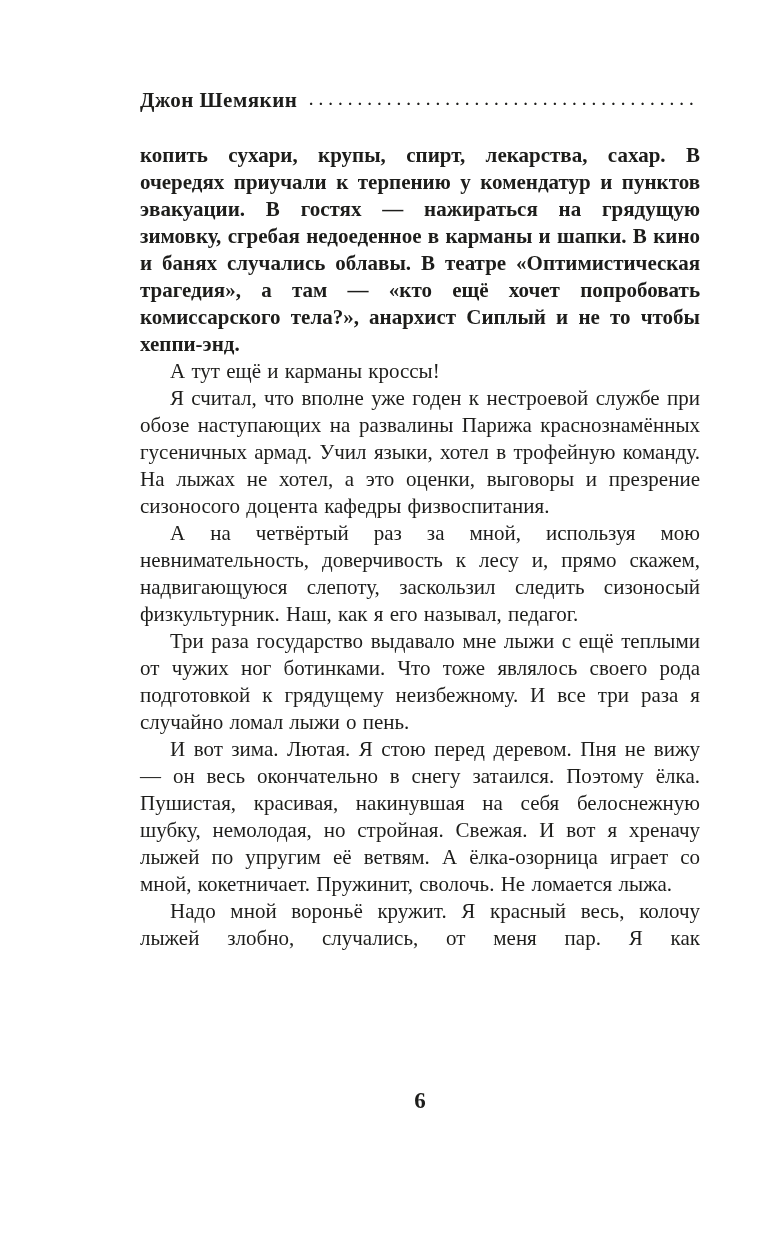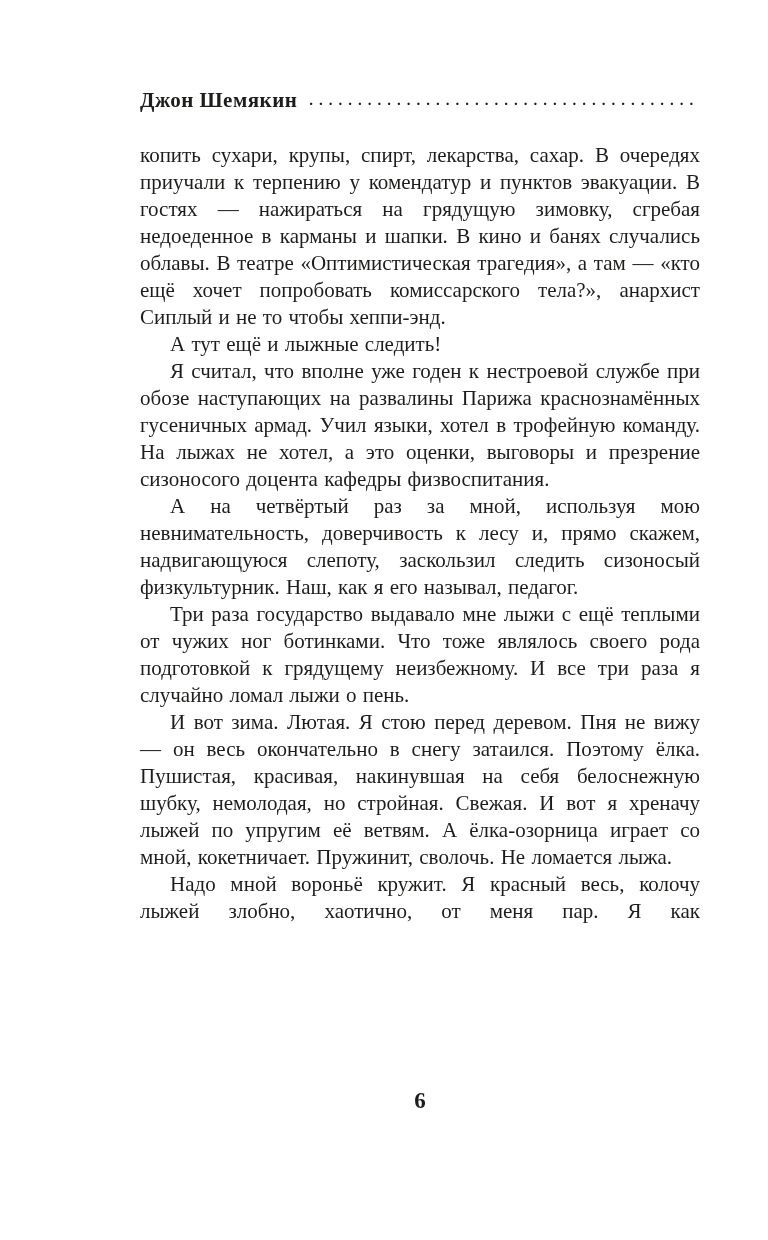--- a/index.html
+++ b/index.html
@@ -57,20 +57,21 @@
     font-size: 21px;
     line-height: 27px;
     text-align: justify;
   }
   .body-text p {
     text-indent: 30px;
     word-spacing: 1px;
   }
   .body-text p.no-indent {
     text-indent: 0;
+    font-weight: bold;
   }
   .body-text p.stretch-last {
     text-align-last: justify;
   }
 
   
   .page-number {
     position: absolute;
     left: 130px;
     width: 560px;
@@ -85,23 +86,23 @@
 
 <div class="page">
 
   <div class="header">
     <span class="author">Джон Шемякин</span>
     <span class="dots">........................................</span>
   </div>
 
   <div class="body-text">
     <p class="no-indent">копить сухари, крупы, спирт, лекарства, сахар. В очередях приучали к терпению у комендатур и пунктов эвакуации. В гостях — нажираться на грядущую зимовку, сгребая недоеденное в карманы и шапки. В кино и банях случались облавы. В театре «Оптимистическая трагедия», а там — «кто ещё хочет попробовать комиссарского тела?», анархист Сиплый и не то чтобы хеппи-энд.</p>
-    <p>А тут ещё и лыжные следить!</p>
+    <p>А тут ещё и карманы кроссы!</p>
     <p>Я считал, что вполне уже годен к нестроевой службе при обозе наступающих на развалины Парижа краснознамённых гусеничных армад. Учил языки, хотел в трофейную команду. На лыжах не хотел, а это оценки, выговоры и презрение сизоносого доцента кафедры физвоспитания.</p>
     <p>А на четвёртый раз за мной, используя мою невнимательность, доверчивость к лесу и, прямо скажем, надвигающуюся слепоту, заскользил следить сизоносый физкультурник. Наш, как я его называл, педагог.</p>
     <p>Три раза государство выдавало мне лыжи с ещё теплыми от чужих ног ботинками. Что тоже являлось своего рода подготовкой к грядущему неизбежному. И все три раза я случайно ломал лыжи о пень.</p>
     <p>И вот зима. Лютая. Я стою перед деревом. Пня не вижу — он весь окончательно в снегу затаился. Поэтому ёлка. Пушистая, красивая, накинувшая на себя белоснежную шубку, немолодая, но стройная. Свежая. И вот я хреначу лыжей по упругим её ветвям. А ёлка-озорница играет со мной, кокетничает. Пружинит, сволочь. Не ломается лыжа.</p>
-    <p class="stretch-last">Надо мной вороньё кружит. Я красный весь, колочу лыжей злобно, хаотично, от меня пар. Я как</p>
+    <p class="stretch-last">Надо мной вороньё кружит. Я красный весь, колочу лыжей злобно, случались, от меня пар. Я как</p>
   </div>
 
   <div class="page-number">6</div>
 
 </div>
 
 </body></html>

